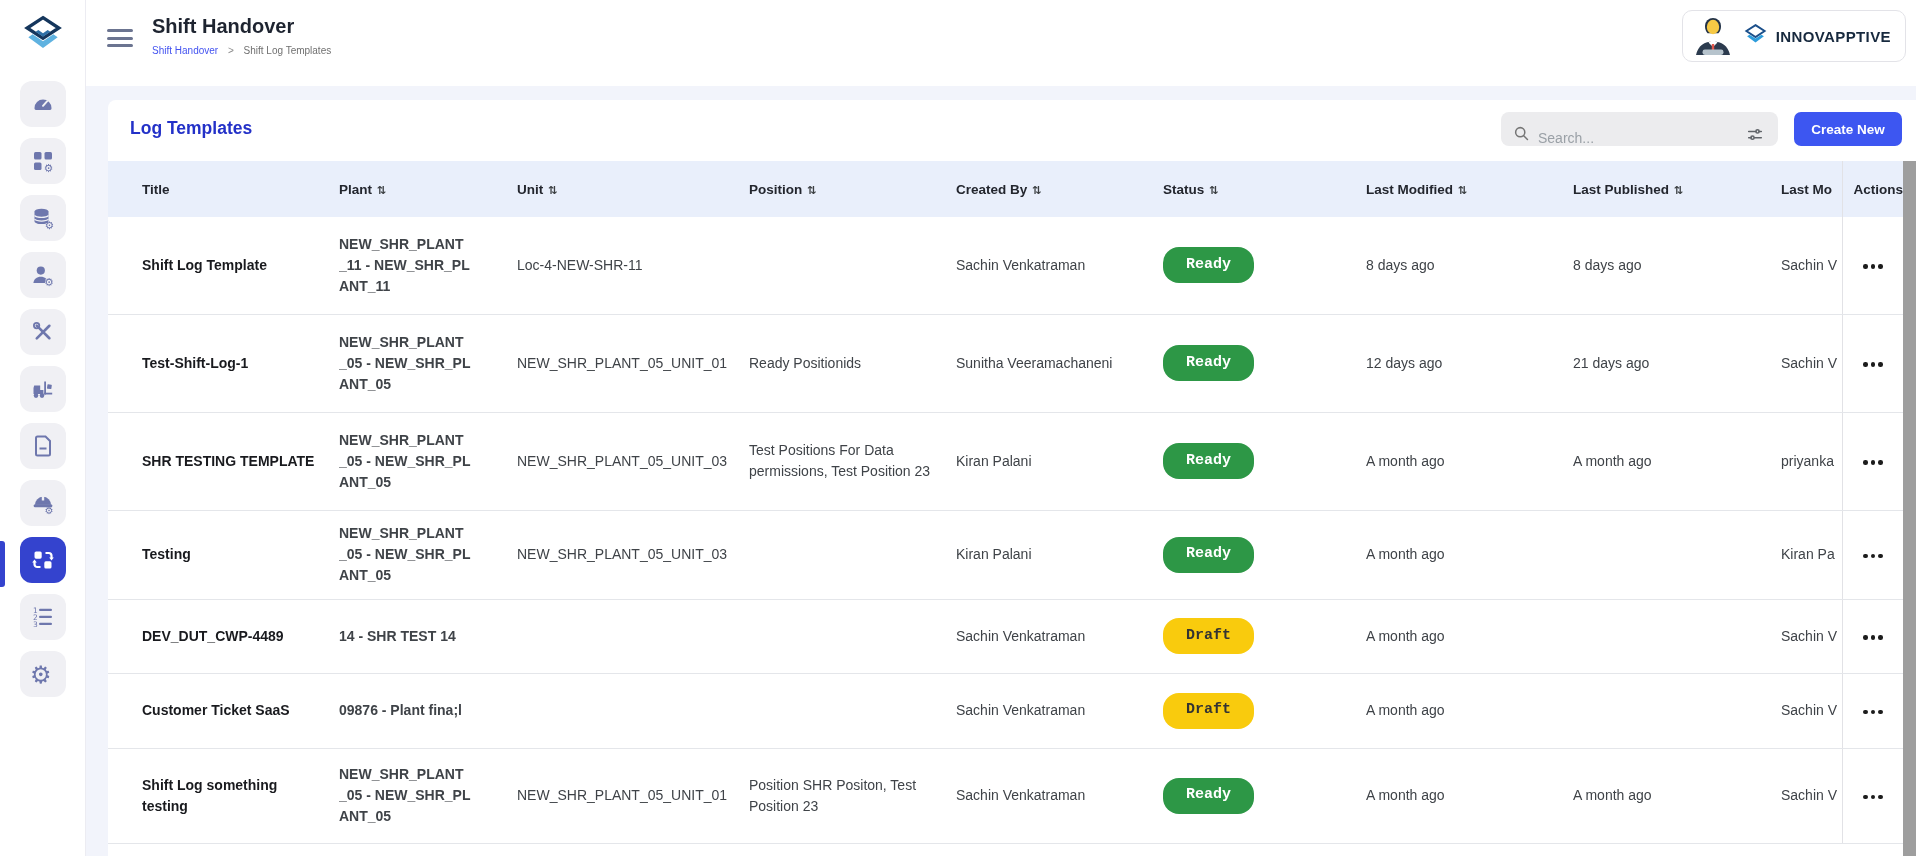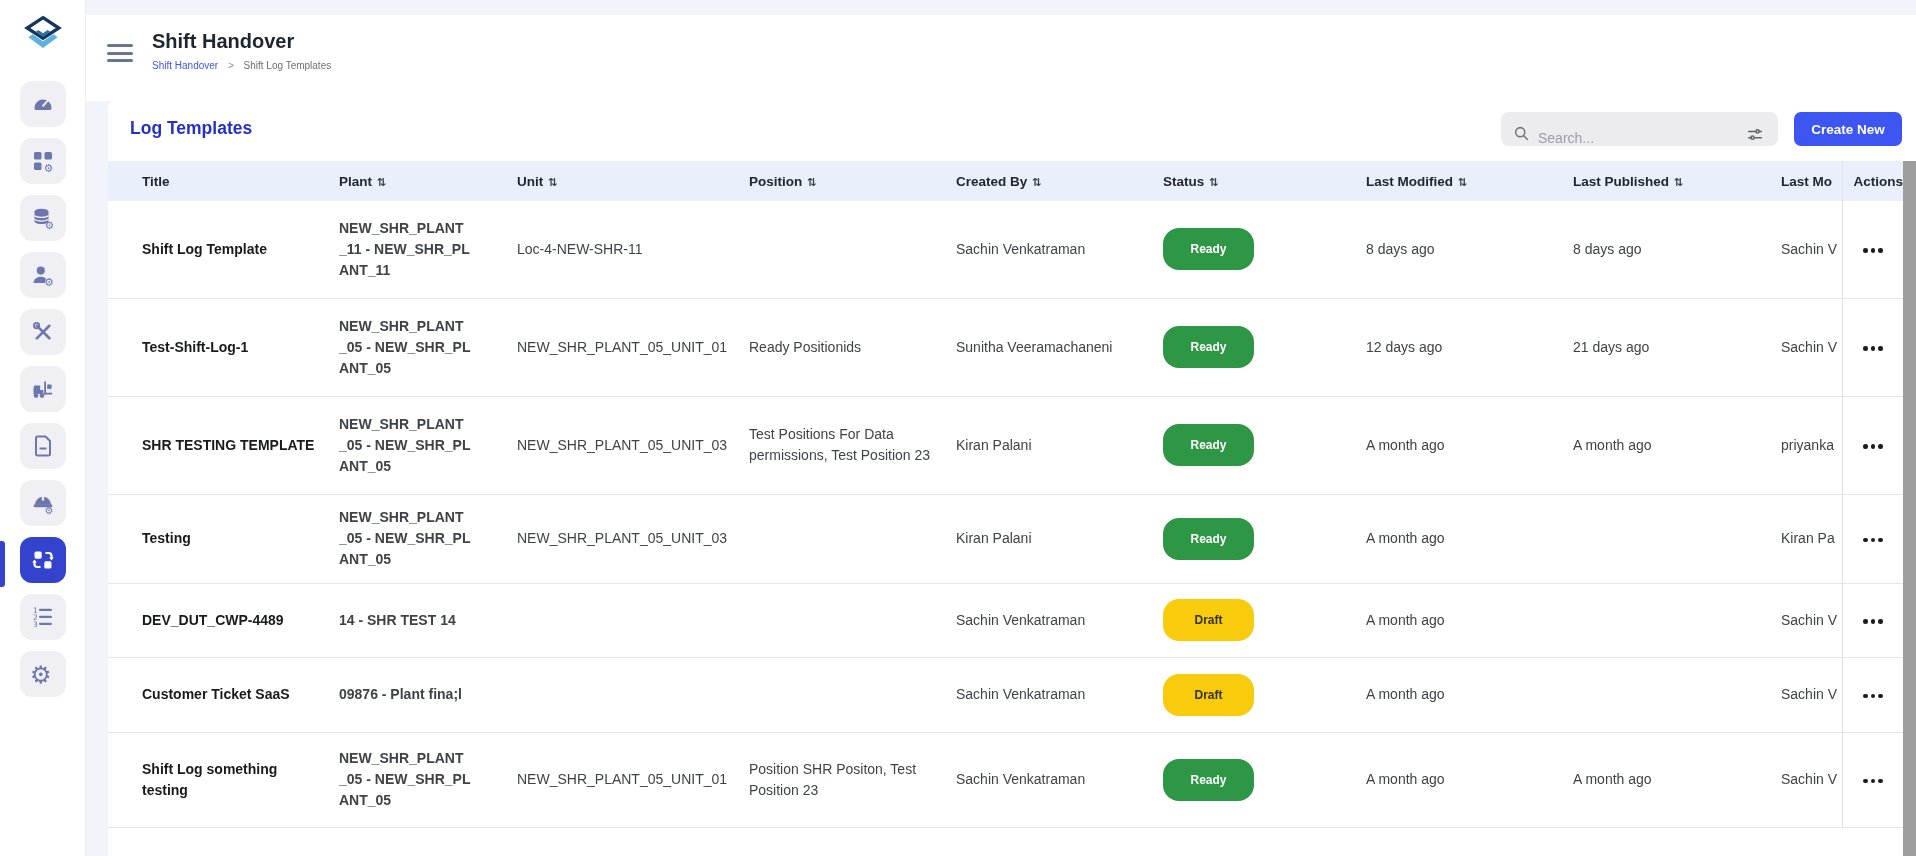--- a/index.html
+++ b/index.html
@@ -13,21 +13,21 @@
   .side-nav { position:absolute; top:81px; left:0; right:0; display:flex; flex-direction:column;
     align-items:center; gap:11px; }
   .side-btn { width:46px; height:46px; border-radius:12px; background:#f0f0f4; display:flex;
     align-items:center; justify-content:center; cursor:pointer; color:#6e77ad; }
   .side-btn svg { width:24px; height:24px; display:block; }
   .side-btn.active { background:#3443CE; color:#fff; }
   .active-bar { position:absolute; left:0; top:541px; width:5px; height:46px; background:#3443CE;
     border-radius:0 3px 3px 0; }
 
   
-  .topbar { position:absolute; left:86px; top:15px; right:0; height:86px; background:#fff; z-index:5; }
+  .topbar { position:absolute; left:86px; top:0; right:0; height:86px; background:#fff; z-index:5; }
   .menu-btn { position:absolute; left:21px; top:27px; width:26px; height:22px; cursor:pointer;
     display:flex; flex-direction:column; justify-content:space-between; padding:2px 0; }
   .menu-btn span { display:block; height:3px; border-radius:2px; background:#6b7490; }
   .page-head-title { position:absolute; left:66px; top:15px; font-size:20px; font-weight:bold; color:#1e2430; }
   .breadcrumb { position:absolute; left:66px; top:45px; font-size:10px; color:#707070; }
   .breadcrumb .bc-link { color:#4353F0; cursor:pointer; }
   .breadcrumb .bc-sep { margin:0 7px; color:#8a8a8a; }
   .profile-card { position:absolute; right:10px; top:10px; height:52px; min-width:214px;
     border:1px solid #e3e3e8; border-radius:10px; background:#fff; display:flex; align-items:center;
     gap:9px; padding:4px 14px 4px 8px; cursor:pointer; }
@@ -46,37 +46,37 @@
   .tune-btn { width:22px; height:22px; cursor:pointer; display:flex; align-items:center; justify-content:center; }
   .create-btn { position:absolute; right:14px; top:12px; width:108px; height:34px; background:#3D56F1;
     color:#fff; font-size:13.5px; font-weight:bold; border:none; border-radius:7px; cursor:pointer;
     font-family:inherit; }
 
   
   .table-wrap { position:absolute; left:0; top:61px; right:13px; bottom:0; overflow:hidden; background:#fff; }
   table { width:100%; border-collapse:collapse; table-layout:fixed; }
   col.c1{width:231px} col.c2{width:178px} col.c3{width:232px} col.c4{width:207px} col.c5{width:207px}
   col.c6{width:203px} col.c7{width:207px} col.c8{width:208px} col.c9{width:61px} col.c10{width:61px}
-  thead th { background:#E9EFFB; height:40px; text-align:left; font-size:13.5px; font-weight:bold;
+  thead th { background:#E9EFFB; height:56px; text-align:left; font-size:13.5px; font-weight:bold;
     color:#23262e; padding:0 14px 0 0; white-space:nowrap; overflow:hidden; }
   thead th:first-child { padding-left:34px; }
   th .sort-ic { font-family:"DejaVu Sans",sans-serif; font-size:11px; color:#3c4043; margin-left:5px; }
   th.sortable { cursor:pointer; }
   tbody td { vertical-align:middle; font-size:14px; color:#3f4348; line-height:1.5;
     border-bottom:1px solid #e4e6ea; padding:10px 18px 10px 0; overflow:hidden; }
   tbody td:first-child { padding-left:34px; font-weight:bold; color:#191a1e; }
   td.cell-last_modified_by, th.col-last_modified_by { white-space:nowrap; padding-right:0; }
   td.cell-actions, th.col-actions { border-left:1px solid #e2e2e6; padding:0; text-align:center; }
   th.col-actions { padding-left:11px; text-align:left; }
   .plant-text { display:inline-block; width:132px; word-break:break-all;font-weight:bold; }
   tr.h1 td{height:97px} tr.h2 td{height:98px} tr.h3 td{height:98px} tr.h4 td{height:89px}
   tr.h5 td{height:74px} tr.h6 td{height:75px} tr.h7 td{height:95px}
   tr.partial td{height:13px; border-bottom:none; padding:0;}
-  .pill { display:inline-flex; align-items:center; justify-content:center; width:91px; height:42px;
-    border-radius:16px; font-size:12px; font-weight:bold; }
+  .pill { display:inline-flex; align-items:center; justify-content:center; width:91px; height:36px;
+    border-radius:16px; font-size:15px; font-weight:bold;font-family:Liberation Mono, monospace; }
   .dots { display:inline-flex; gap:3px; align-items:center; justify-content:center; cursor:pointer;
     padding:8px 6px; }
   .dots i { width:4.5px; height:4.5px; border-radius:50%; background:#1c1c1c; }
   .v-scrollbar { position:absolute; right:0; top:61px; bottom:0; width:13px; background:#f1f3f4; }
   .v-thumb { position:absolute; left:0; right:0; top:0; bottom:0; background:#9e9e9e; cursor:pointer; }
 </style>
 </head>
 <body>
 
 <aside class="sidebar">
@@ -203,20 +203,39 @@
   <div class="menu-btn">
     <span></span>
       <span></span>
       <span></span>
   </div>
   <div class="page-head-title">Shift Handover</div>
   <div class="breadcrumb">
     <span class="bc-link">Shift Handover</span>
     <span class="bc-sep">&gt;</span>
     <span class="bc-cur">Shift Log Templates</span>
+  </div>
+  <div class="profile-card">
+    <span>
+      <svg viewBox="0 0 44 42" width="44" height="42">
+        <path d="M14 13a8 8 0 0 1 16 0c0 3-.8 5.5-2.6 7.2H16.6C14.8 18.5 14 16 14 13z" fill="#223247"></path>
+        <ellipse cx="22" cy="14" rx="6.2" ry="7.2" fill="#F6C945"></ellipse>
+        <path d="M5 42c2-9.5 8.5-13.5 17-13.5S37 32.5 39 42z" fill="#2C3B4E"></path>
+        <path d="M17.5 29.5 22 34l4.5-4.5L22 27z" fill="#fff"></path>
+        <rect x="20.8" y="31" width="2.4" height="7" fill="#E2574C"></rect>
+        <rect x="11.5" y="36.5" width="21" height="5.5" rx="2.4" fill="#B6C3CC"></rect>
+      </svg>
+    </span>
+    <span>
+      <svg viewBox="0 0 24 24" width="23" height="23">
+        <path d="M12 2.2 21.5 8.4 12 14.6 2.5 8.4z" fill="none" stroke="#1B4F8A" stroke-width="2"></path>
+        <path d="M5.8 12.2 12 16.3l6.2-4.1 2.6 1.7L12 20.4 3.2 13.9z" fill="#2D9CDB"></path>
+      </svg>
+    </span>
+    <span class="brand-name">INNOVAPPTIVE</span>
   </div>
 </header>
 
 <main class="main">
   <section class="card">
     <h2 class="lt-title">Log Templates</h2>
 
     <div class="search-box">
       <span>
         <svg viewBox="0 0 20 20" width="17" height="17">

